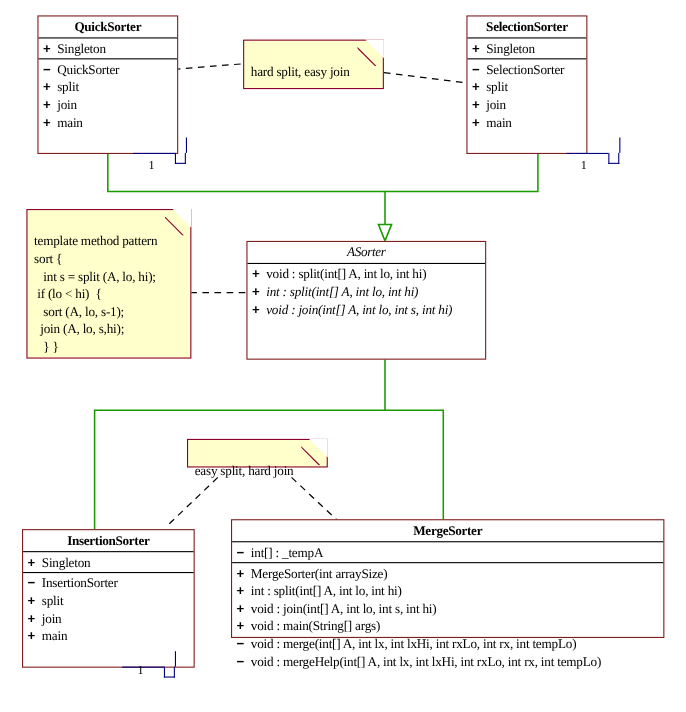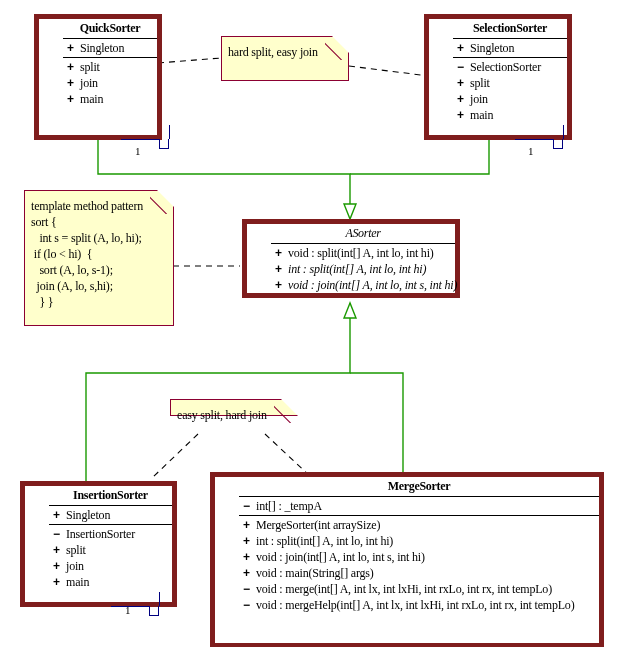--- a/index.html
+++ b/index.html
@@ -23,25 +23,24 @@
     position: absolute;
     left: 0;
     top: 0;
     width: 624px;
     height: 647px;
   }
 
   
   .cls {
     position: absolute;
-    border: 5px solid #7f1d1d;
+    border: 1px solid #7f1d1d;
     background: #ffffff;
     box-sizing: border-box;
     z-index: 5;
-    padding-left: 24px;
   }
   .cls-title {
     text-align: center;
     font-weight: bold;
     font-size: 12px;
     line-height: 16px;
     padding: 1px 2px 2px 2px;
     border-bottom: 1px solid #000000;
     letter-spacing: -0.3px;
     white-space: nowrap;
@@ -81,21 +80,21 @@
 
   
   .note {
     position: absolute;
     background: #ffffcc;
     border: 1px solid #8b0032;
     box-sizing: border-box;
     z-index: 6;
     font-size: 12px;
     line-height: 16px;
-    padding: 7px 6px 4px 6px;
+    padding: 20px 6px 4px 6px;
     letter-spacing: -0.2px;
     color: #000000;
   }
   .note .fold {
     position: absolute;
     right: -1px;
     top: -1px;
     width: 0;
     height: 0;
     border-left: 17px solid transparent;
@@ -194,38 +193,41 @@
 
   <div class="cls" style="left:34px; top:14px; width:128px; height:126px;">
     <div class="cls-title">QuickSorter</div>
     <div class="cls-sect">
       <div class="mrow">
         <span class="vis">+</span><span>Singleton</span>
       </div>
     </div>
     <div class="cls-sect last">
       <div class="mrow">
+        <span class="vis">−</span><span>QuickSorter</span>
+      </div>
+      <div class="mrow">
         <span class="vis">+</span><span>split</span>
       </div>
       <div class="mrow">
         <span class="vis">+</span><span>join</span>
       </div>
       <div class="mrow">
         <span class="vis">+</span><span>main</span>
       </div>
     </div>
   </div>
   <div class="selfassoc" style="left:151px; top:139px; width:20px; height:12px;">
     <div class="stem-v"></div>
     <div class="stem-h"></div>
     <div class="sq"></div>
   </div>
   <div class="mult" style="left:135px; top:145px;">1</div>
 
-  <div class="cls" style="left:424px; top:14px; width:148px; height:126px;">
+  <div class="cls" style="left:424px; top:14px; width:110px; height:126px;">
     <div class="cls-title">SelectionSorter</div>
     <div class="cls-sect">
       <div class="mrow">
         <span class="vis">+</span><span>Singleton</span>
       </div>
     </div>
     <div class="cls-sect last">
       <div class="mrow">
         <span class="vis">−</span><span>SelectionSorter</span>
       </div>
@@ -240,21 +242,21 @@
       </div>
     </div>
   </div>
   <div class="selfassoc" style="left:545px; top:139px; width:20px; height:12px;">
     <div class="stem-v"></div>
     <div class="stem-h"></div>
     <div class="sq"></div>
   </div>
   <div class="mult" style="left:528px; top:145px;">1</div>
 
-  <div class="cls" style="left:242px; top:219px; width:218px; height:79px;">
+  <div class="cls" style="left:224px; top:219px; width:218px; height:108px;">
     <div class="cls-title abstract">ASorter</div>
     <div class="cls-sect last">
       <div class="mrow">
         <span class="vis">+</span><span>void : split(int[] A, int lo, int hi)</span>
       </div>
       <div class="mrow ital">
         <span class="vis">+</span><span>int : split(int[] A, int lo, int hi)</span>
       </div>
       <div class="mrow ital">
         <span class="vis">+</span><span>void : join(int[] A, int lo, int s, int hi)</span>
@@ -284,21 +286,21 @@
       </div>
     </div>
   </div>
   <div class="selfassoc" style="left:141px; top:606px; width:20px; height:12px;">
     <div class="stem-v"></div>
     <div class="stem-h"></div>
     <div class="sq"></div>
   </div>
   <div class="mult" style="left:125px; top:604px;">1</div>
 
-  <div class="cls" style="left:210px; top:472px; width:394px; height:176px;">
+  <div class="cls" style="left:210px; top:472px; width:394px; height:108px;">
     <div class="cls-title">MergeSorter</div>
     <div class="cls-sect">
       <div class="mrow">
         <span class="vis">−</span><span>int[] : _tempA</span>
       </div>
     </div>
     <div class="cls-sect last">
       <div class="mrow">
         <span class="vis">+</span><span>MergeSorter(int arraySize)</span>
       </div>

